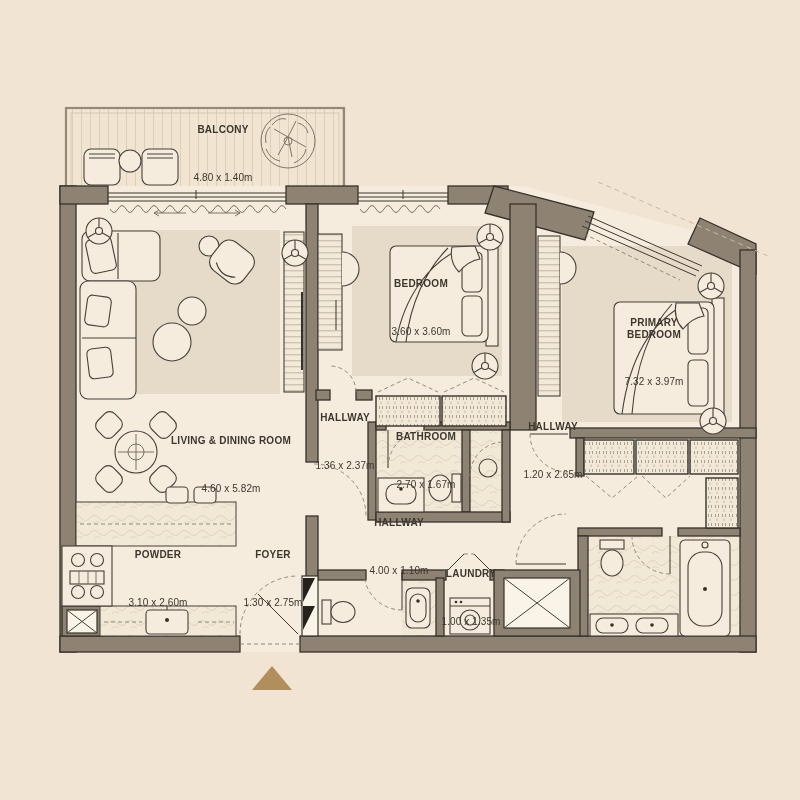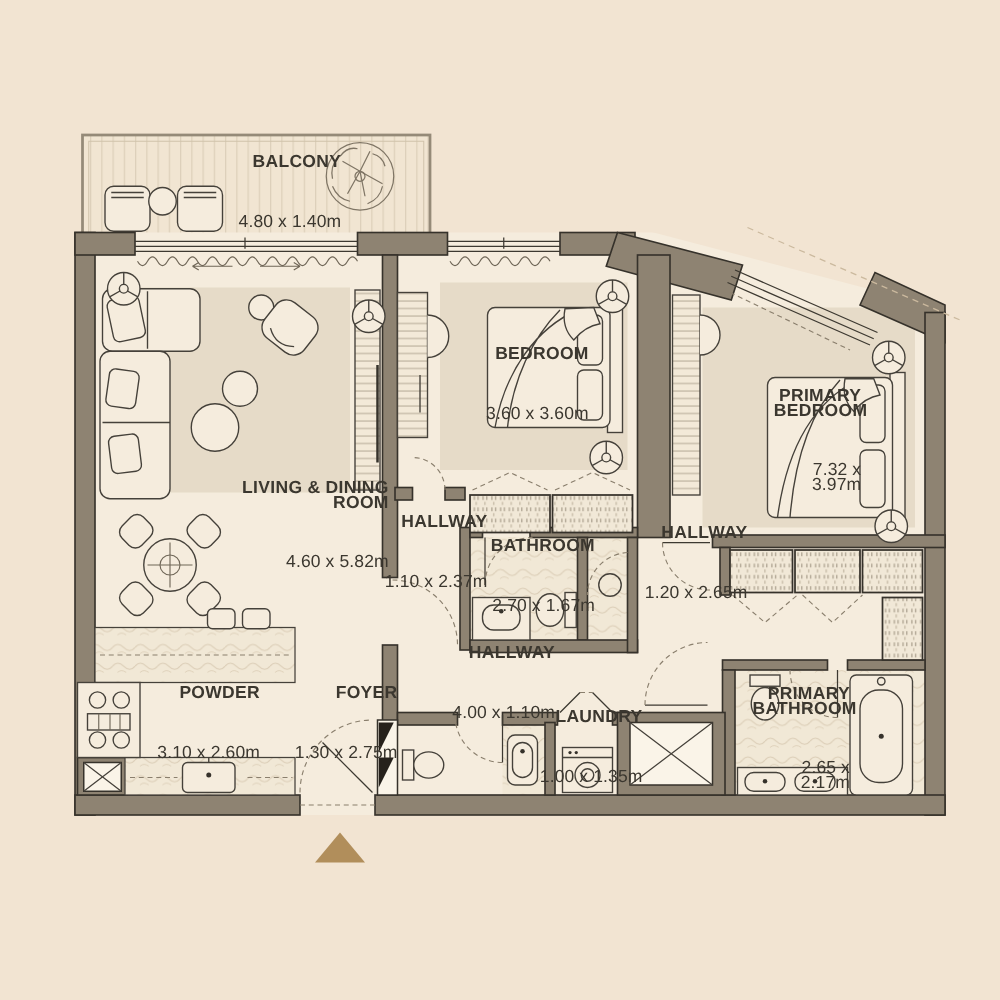--- a/index.html
+++ b/index.html
@@ -24,22 +24,22 @@
   .deck{fill:url(#pDeck);stroke:#958a78;stroke-width:2.2;}
   .thin{stroke:#6f6657;stroke-width:.9;fill:none;}
   .winline{stroke:#3d3931;stroke-width:1;fill:none;}
   .dash{stroke:#8a7f6d;stroke-width:.9;fill:none;stroke-dasharray:4 3;}
   .dashlight{stroke:#cbb99e;stroke-width:1;fill:none;stroke-dasharray:5 4;}
   .xline{stroke:#45413a;stroke-width:1;fill:none;}
   .whitebox{fill:#faf4e8;stroke:#36322b;stroke-width:1.2;}
   .blackfill{fill:#26211b;stroke:none;}
   .ent{fill:var(--entrance-marker);stroke:none;}
   
-  .room-label{position:absolute;transform:translate(-50%,-50%);text-align:right;
-    color:var(--label-text);font-size:14px;line-height:11.5px;letter-spacing:.25px;
+  .room-label{position:absolute;transform:translate(-50%,-50%);text-align:center;
+    color:var(--label-text);font-size:10px;line-height:11.5px;letter-spacing:.25px;
     font-weight:bold;white-space:normal;}
   .rl-dims{font-weight:normal;letter-spacing:.1px;margin-top:36px;}
 </style>
 </head>
 <body>
 
 <div id="plan">
 <svg width="800" height="800" viewBox="0 0 800 800">
   <defs>
     <pattern id="pDeck" width="9" height="12" patternUnits="userSpaceOnUse">
@@ -364,35 +364,35 @@
     <use href="#fanSym" x="713" y="421"></use>
   </g>
 
   <polygon class="ent" points="252,690 292,690 272,666"></polygon>
 </svg>
 
 <div class="room-label" style="left:223px;top:153px;width:100px">
   <div class="rl-name">BALCONY</div>
   <div class="rl-dims">4.80 x 1.40m</div>
 </div>
-<div class="room-label" style="left:231px;top:420px;width:160px">
+<div class="room-label" style="left:231px;top:464px;width:160px">
   <div class="rl-name">LIVING &amp; DINING ROOM</div>
   <div class="rl-dims">4.60 x 5.82m</div>
 </div>
 <div class="room-label" style="left:421px;top:307px;width:100px">
   <div class="rl-name">BEDROOM</div>
   <div class="rl-dims">3.60 x 3.60m</div>
 </div>
 <div class="room-label" style="left:654px;top:352px;width:70px">
   <div class="rl-name">PRIMARY BEDROOM</div>
   <div class="rl-dims">7.32 x 3.97m</div>
 </div>
 <div class="room-label" style="left:345px;top:441px;width:90px">
   <div class="rl-name">HALLWAY</div>
-  <div class="rl-dims">1.10 x 2.37m</div>
+  <div class="rl-dims">1.36 x 2.37m</div>
 </div>
 <div class="room-label" style="left:426px;top:460px;width:100px">
   <div class="rl-name">BATHROOM</div>
   <div class="rl-dims">2.70 x 1.67m</div>
 </div>
 <div class="room-label" style="left:553px;top:450px;width:90px">
   <div class="rl-name">HALLWAY</div>
   <div class="rl-dims">1.20 x 2.65m</div>
 </div>
 <div class="room-label" style="left:158px;top:578px;width:100px">
@@ -404,17 +404,13 @@
   <div class="rl-dims">1.30 x 2.75m</div>
 </div>
 <div class="room-label" style="left:399px;top:546px;width:90px">
   <div class="rl-name">HALLWAY</div>
   <div class="rl-dims">4.00 x 1.10m</div>
 </div>
 <div class="room-label" style="left:471px;top:597px;width:86px">
   <div class="rl-name">LAUNDRY</div>
   <div class="rl-dims">1.00 x 1.35m</div>
 </div>
-<div class="room-label" style="left:641px;top:590px;width:78px">
-  <div class="rl-name">PRIMARY BATHROOM</div>
-  <div class="rl-dims">2.65 x 2.17m</div>
-</div>
 </div>
 
 </body></html>

